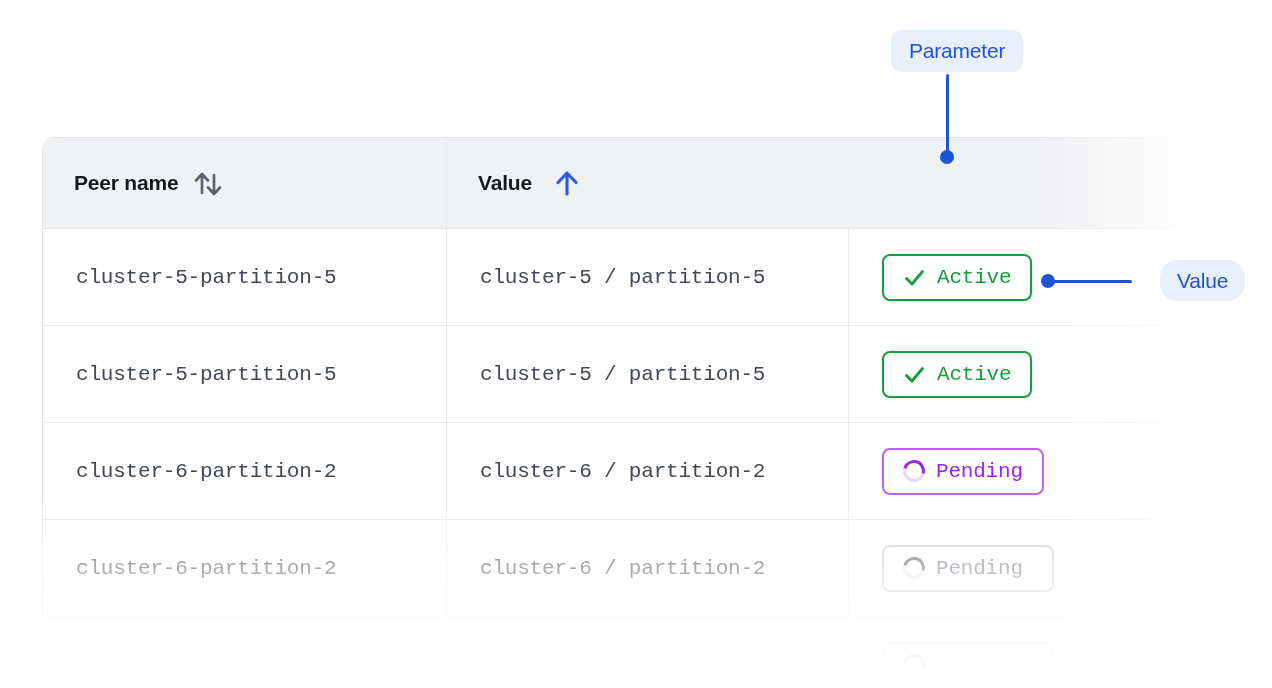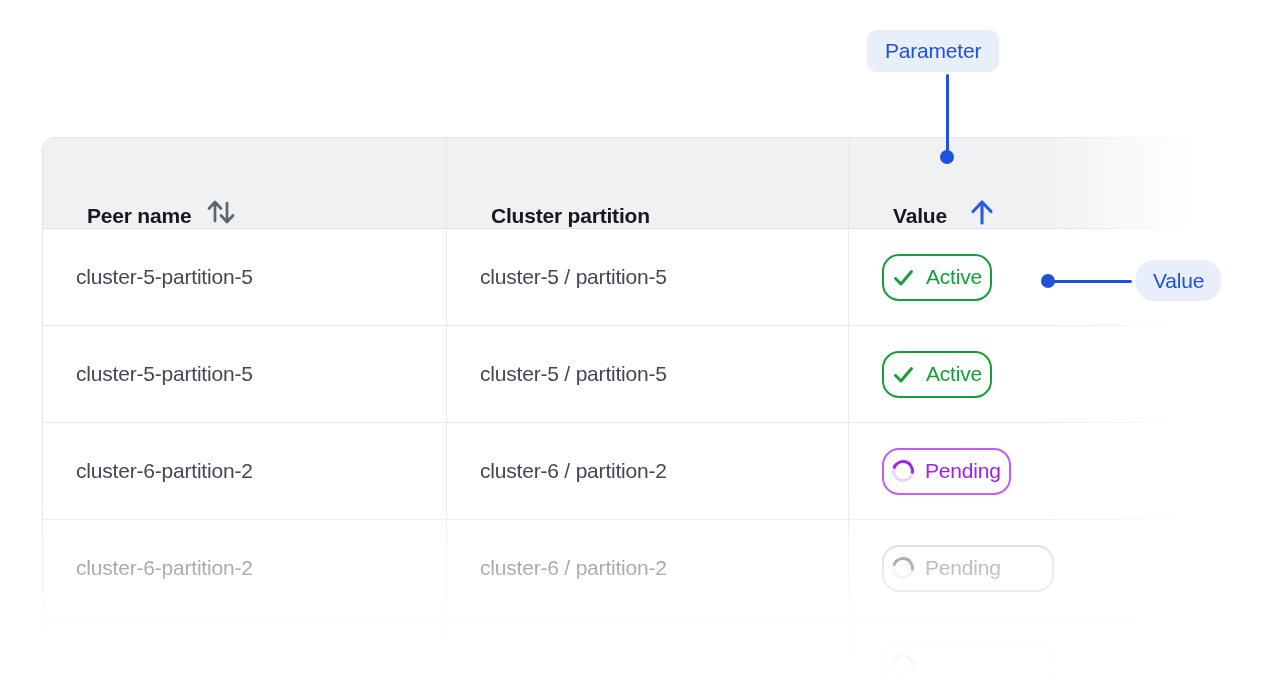--- a/index.html
+++ b/index.html
@@ -7,71 +7,68 @@
     position:relative;width:1272px;height:688px;overflow:hidden;background:#fff;
     font-family:"Liberation Sans","DejaVu Sans",sans-serif;
     -webkit-font-smoothing:antialiased;
   }
   
   .table{
     position:absolute;left:42px;top:137px;width:1188px;height:570px;
     border:1px solid #e3e5e9;border-radius:12px;overflow:hidden;background:#fff;z-index:1;
   }
   .thead{display:flex;height:90px;background:#f0f1f3;border-bottom:1px solid #e0e2e6;}
-  .hcell{display:flex;align-items:flex-end;gap:15px;padding-left:44px;
+  .hcell{display:flex;align-items:center;gap:15px;padding-left:31px;
     font-size:21px;font-weight:700;color:#15181e;letter-spacing:-0.2px;box-sizing:border-box;}
-  .row{display:flex;height:96px;border-bottom:1px solid #e9eaec;background:#fff;}
+  .row{display:flex;height:96px;border-bottom:1px solid #e9eaec;background:#fff;font-family:Liberation Mono, monospace;}
   .cell{display:flex;align-items:center;padding-left:33px;font-size:21px;color:#424854;
     letter-spacing:-0.2px;box-sizing:border-box;}
   .c1{width:403px;}
   .c2{width:402px;border-left:1px solid #e9eaec;}
   .c3{flex:1;border-left:1px solid #e9eaec;}
   
-  .badge{display:inline-flex;align-items:center;gap:11px;height:47px;padding:0 8px;
-    border-radius:17px;border:2px solid;font-size:21px;font-weight:500;background:#fff;box-sizing:border-box;}
+  .badge{display:inline-flex;align-items:center;gap:11px;height:47px;padding:0 19px;
+    border-radius:8px;border:2px solid;font-size:21px;font-weight:500;background:#fff;box-sizing:border-box;}
   .badge-active{color:#169e38;border-color:#169e38;}
   .badge-starting{color:#a21ef0;border-color:#c05ef2;}
   .badge-pending{color:#6e7582;border-color:#c9cdd4;min-width:172px;}
   .spinner{width:22px;height:22px;border-radius:50%;box-sizing:border-box;
     border:3.5px solid;transform:rotate(-30deg);flex:0 0 auto;}
   .spinner-starting{border-color:#e9d7fa;border-top-color:#9b27e8;border-right-color:#9b27e8;}
   .spinner-pending{border-color:#e4e6ea;border-top-color:#596070;border-right-color:#596070;}
   
   .fade-right{position:absolute;left:1040px;top:125px;width:232px;height:563px;z-index:5;
     background:linear-gradient(to right, rgba(255,255,255,0) 0%, #fff 65%);pointer-events:none;}
   .fade-bottom{position:absolute;left:0;top:490px;width:1272px;height:198px;z-index:5;
     background:linear-gradient(to bottom, rgba(255,255,255,0) 0%, rgba(255,255,255,0.55) 40%,
       rgba(255,255,255,0.92) 75%, #fff 100%);pointer-events:none;}
   
   .ann{position:absolute;z-index:10;}
   .ann-badge{display:inline-flex;align-items:center;height:42px;padding:0 18px;border-radius:10px;
-    background:#e9eefb;color:#1e53d9;font-size:21px;font-weight:500;letter-spacing:-0.2px;}
+    background:#e9eefb;color:#1e53d9;font-size:21px;font-weight:500;letter-spacing:-0.2px;margin-left:24px;}
   .ann-line-v{width:3px;background:#1e53d9;border-radius:2px;}
   .ann-line-h{height:3px;background:#1e53d9;border-radius:2px;}
   .ann-dot{width:14px;height:14px;border-radius:50%;background:#1e53d9;}
   .icon{display:inline-flex;flex:0 0 auto;}
 </style>
 </head>
 <body>
 
 <div class="canvas">
 
   <div class="table">
     <div class="thead">
       <div class="hcell c1">
         <span>Peer name</span>
         <span class="icon">
           <svg width="30" height="34" viewBox="0 0 30 34" fill="none">
             <path d="M9 27 V9 M3 14.5 L9 8 L15 14.5" stroke="#5d6470" stroke-width="2.7" stroke-linecap="round" stroke-linejoin="round"></path>
             <path d="M21 9 V27 M15 21.5 L21 28 L27 21.5" stroke="#5d6470" stroke-width="2.7" stroke-linecap="round" stroke-linejoin="round"></path>
           </svg>
         </span>
-      </div>
-      <div class="hcell c2">
-        <span>Cluster partition</span>
       </div>
       <div class="hcell c3">
         <span>Value</span>
         <span class="icon" style="margin-left:6px;">
           <svg width="28" height="32" viewBox="0 0 28 32" fill="none">
             <path d="M14 27 V7 M5 15.5 L14 6 L23 15.5" stroke="#2a5ce2" stroke-width="3.1" stroke-linecap="round" stroke-linejoin="round"></path>
           </svg>
         </span>
       </div>
     </div>

